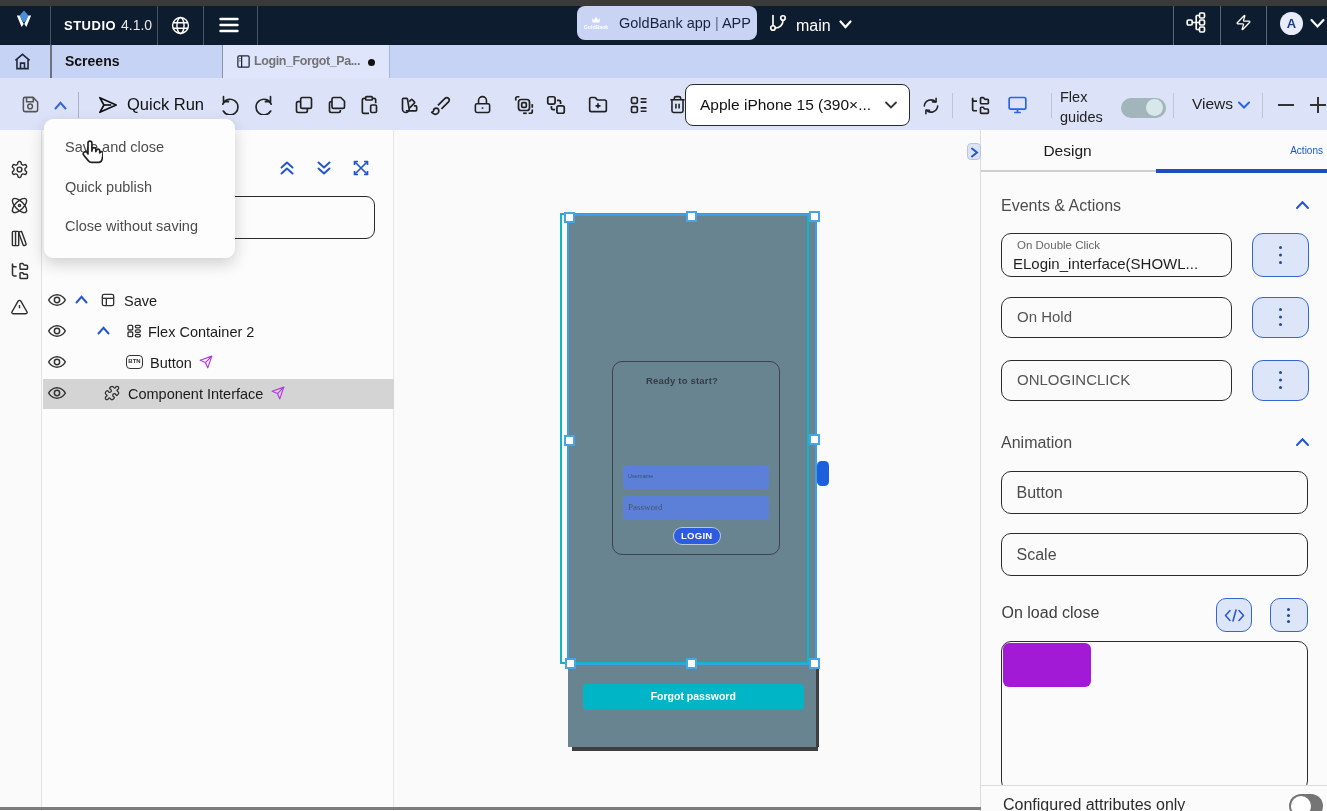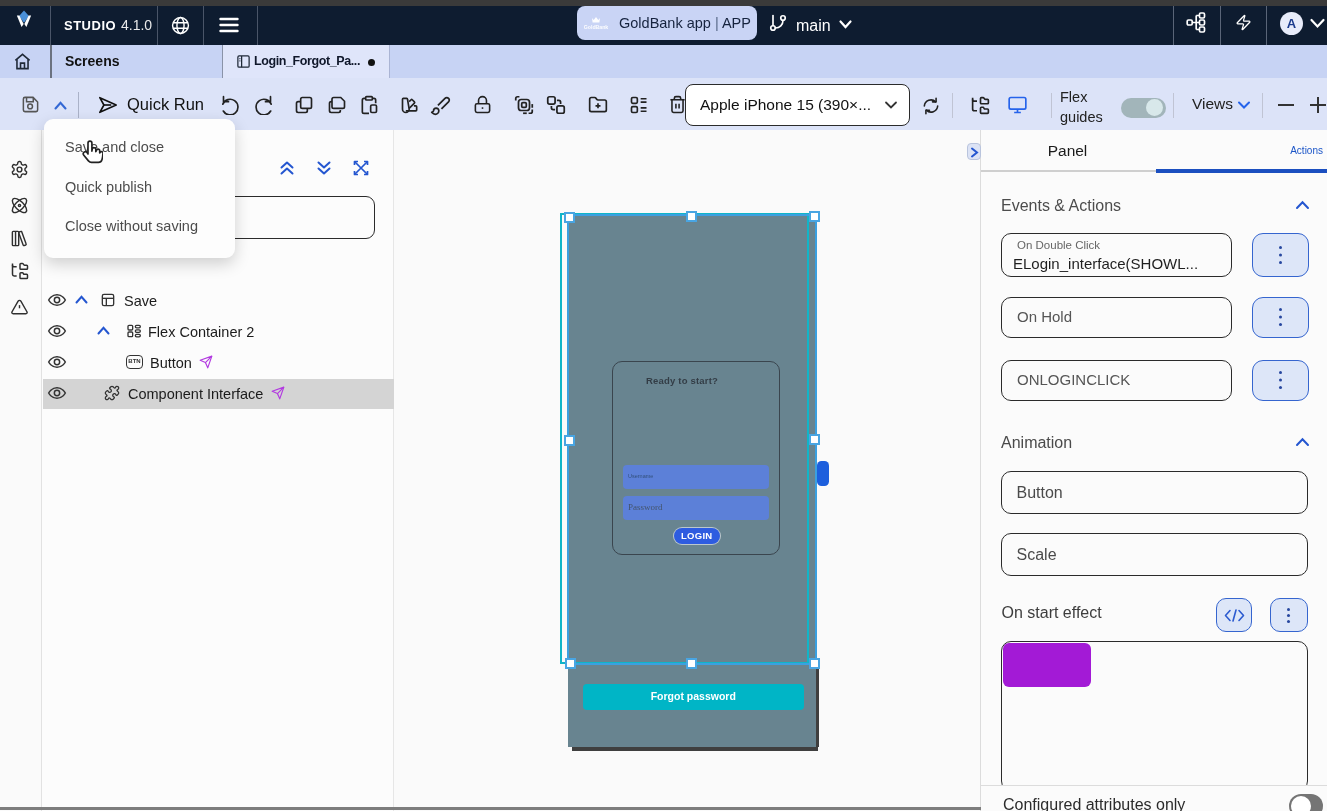--- a/index.html
+++ b/index.html
@@ -93,21 +93,21 @@
     <path d="M9.5 21v-7h5v7"></path>
   </svg>
 <div class="abs" style="left:50px;top:45px;width:1.5px;height:33px;background:#6b7280"></div>
 <div class="abs" style="left:65px;top:45px;height:33px;line-height:33px;font-size:14px;font-weight:bold;color:#111">Screens</div>
 <div class="abs" style="left:222px;top:45px;width:168px;height:33px;background:#dfe5fa;border-left:1px solid #8a93a8;border-right:1px solid #aab4d4"></div>
 <svg class="abs" style="left:236px;top:54px" width="15" height="15" viewBox="0 0 24 24" fill="none" stroke="#1f2937" stroke-width="2">
     <rect x="3" y="3" width="18" height="18" rx="2"></rect>
     <path d="M9 3v18"></path>
     <path d="M5.5 7.5h1.5M5.5 11h1.5"></path>
   </svg>
-<div class="abs" style="left:254px;top:45px;height:33px;line-height:33px;font-size:12.5px;font-weight:bold;color:#0f172a;letter-spacing:-0.4px">Login_Forgot_Pa...</div>
+<div class="abs" style="left:254px;top:45px;height:33px;line-height:33px;font-size:12.5px;font-weight:bold;color:#737373;letter-spacing:-0.4px">Login_Forgot_Pa...</div>
 <div class="abs" style="left:367.5px;top:59px;width:7px;height:7px;border-radius:50%;background:#111"></div>
 
 <svg class="abs" style="left:21px;top:95px" width="19" height="19" viewBox="0 0 24 24" fill="none" stroke="#555" stroke-width="1.9">
     <path d="M15.2 3H5a2 2 0 0 0-2 2v14a2 2 0 0 0 2 2h14a2 2 0 0 0 2-2V8.8Z"></path>
     <path d="M7 3v5.5h8.5V3"></path>
     <circle cx="11.5" cy="14.5" r="3"></circle>
   </svg>
 <svg class="abs" style="left:54px;top:101px" width="13" height="9" viewBox="0 0 13 9" fill="none" stroke="#3468d4" stroke-width="2.1" stroke-linecap="round">
     <path d="M1.5 7.5 L6.5 1.8 L11.5 7.5"></path>
   </svg>
@@ -338,21 +338,21 @@
 <div class="abs hnd" style="left:686px;top:210.5px"></div>
 <div class="abs hnd" style="left:809px;top:210.5px"></div>
 <div class="abs hnd" style="left:564px;top:434.5px"></div>
 <div class="abs hnd" style="left:809px;top:433.5px"></div>
 <div class="abs hnd" style="left:564.5px;top:657.5px"></div>
 <div class="abs hnd" style="left:686px;top:657.5px"></div>
 <div class="abs hnd" style="left:809px;top:657.5px"></div>
 
 <div class="abs" style="left:816.5px;top:461px;width:12.5px;height:24.5px;background:#1d5fdd;border-radius:4.5px"></div>
 
-<div class="abs" style="left:981px;top:132px;width:173px;height:38px;text-align:center;font-size:15.5px;color:#1b1b1b;line-height:38px">Panel</div>
+<div class="abs" style="left:981px;top:132px;width:173px;height:38px;text-align:center;font-size:15.5px;color:#1b1b1b;line-height:38px">Design</div>
 <div class="abs" style="left:1150px;top:132px;width:173px;height:38px;text-align:right;font-size:10px;color:#1b55c7;line-height:38px">Actions</div>
 <div class="abs" style="left:981px;top:170px;width:346px;height:2px;background:#cfcfcf"></div>
 <div class="abs" style="left:1155.5px;top:169px;width:171.5px;height:4px;background:#1b4fc0"></div>
 <div class="abs" style="left:1001px;top:197px;font-size:16px;color:#4c4c4c">Events &amp; Actions</div>
 <svg class="abs" style="left:1295px;top:200px" width="15" height="10" viewBox="0 0 15 10" fill="none" stroke="#2456d0" stroke-width="2" stroke-linecap="round">
     <path d="M2 8 L7.5 2.3 L13 8"></path>
   </svg>
 <div class="abs" style="left:1000.7px;top:233.4px;width:231.8px;height:43.6px;border:1.5px solid #2b2b2b;border-radius:10px"></div>
 <div class="abs" style="left:1017px;top:239px;font-size:11.5px;color:#666">On Double Click</div>
 <div class="abs" style="left:1013px;top:255px;font-size:15px;color:#1f1f1f">ELogin_interface(SHOWL...</div>
@@ -370,21 +370,21 @@
     <span></span>
   </div>
 <div class="abs" style="left:1001px;top:434px;font-size:16px;color:#4a4a4a">Animation</div>
 <svg class="abs" style="left:1295px;top:437px" width="15" height="10" viewBox="0 0 15 10" fill="none" stroke="#2456d0" stroke-width="2" stroke-linecap="round">
     <path d="M2 8 L7.5 2.3 L13 8"></path>
   </svg>
 <div class="abs" style="left:1000.5px;top:470.8px;width:307px;height:43px;border:1.5px solid #2b2b2b;border-radius:10px"></div>
 <div class="abs" style="left:1016.5px;top:470.8px;height:43px;line-height:43px;font-size:16px;color:#4a4a4a">Button</div>
 <div class="abs" style="left:1000.5px;top:533.2px;width:307px;height:43px;border:1.5px solid #2b2b2b;border-radius:10px"></div>
 <div class="abs" style="left:1016.5px;top:533.2px;height:43px;line-height:43px;font-size:16px;color:#4a4a4a">Scale</div>
-<div class="abs" style="left:1001.5px;top:604px;font-size:16px;color:#3d3d3d">On start effect</div>
+<div class="abs" style="left:1001.5px;top:604px;font-size:16px;color:#3d3d3d">On load close</div>
 <div class="abs dotbtn" style="left:1216px;top:598.4px;width:36px;height:33.3px;border-radius:10px">
     <svg style="margin:10px 0 0 7px" width="21" height="13" viewBox="0 0 21 13" fill="none" stroke="#2c5bd0" stroke-width="1.6" stroke-linecap="round" stroke-linejoin="round">
       <path d="M6 1.5 1.5 6.5 6 11.5"></path>
       <path d="M15 1.5 19.5 6.5 15 11.5"></path>
       <path d="M12 1 9 12"></path>
     </svg>
   </div>
 <div class="abs dotbtn" style="left:1270px;top:598.4px;width:37.6px;height:33.3px;border-radius:10px">
     <span style="margin:-7.5px 0 0 -1.5px;box-shadow:0 6px 0 #27479f,0 12px 0 #27479f"></span>
   </div>

